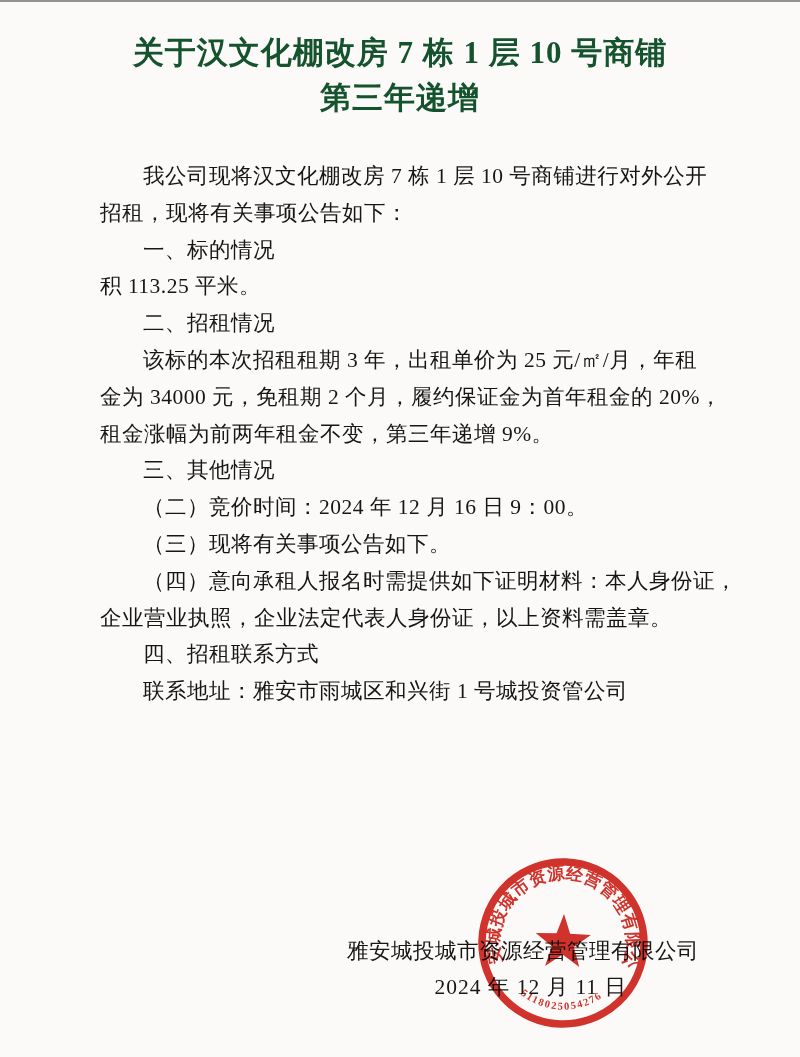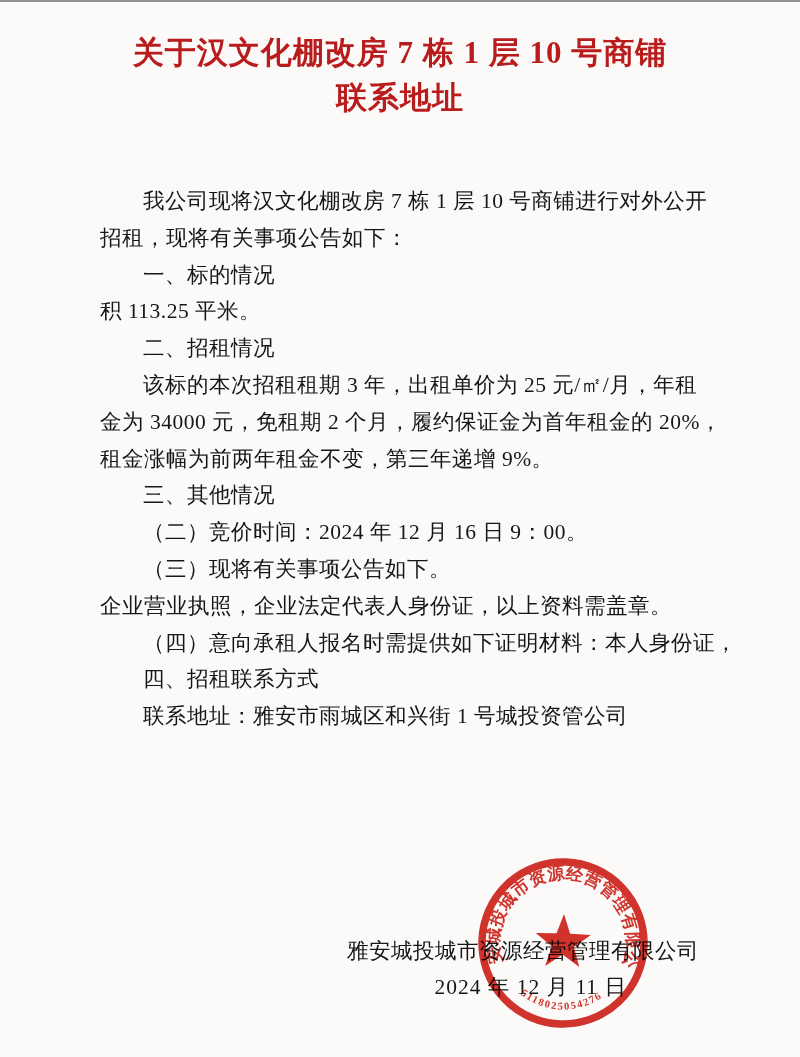--- a/index.html
+++ b/index.html
@@ -14,25 +14,25 @@
   }
   .scan-edge{
     position:absolute;top:0;left:0;right:0;height:2px;
     background:#3c3c3c;opacity:.55;
   }
   .doc-title{
     position:absolute;top:30px;left:0;right:0;
     text-align:center;
     font-size:31px;font-weight:bold;
     line-height:45px;letter-spacing:1px;
-    color:#b91c1c;
+    color:#14532d;
   }
   .body-text{
     position:absolute;top:158px;left:100px;width:608px;
-    font-size:21.5px;line-height:36.8px;letter-spacing:.5px;margin-top:25px;
+    font-size:21.5px;line-height:36.8px;letter-spacing:.5px;
   }
   .line{white-space:nowrap;}
   .indent{padding-left:43px;}
   .signature{position:absolute;left:0;right:0;top:0;height:0;}
   .sig-company{
     position:absolute;top:939px;right:101px;
     font-size:21.5px;line-height:24px;letter-spacing:.5px;
     white-space:nowrap;
   }
   .sig-date{
@@ -53,37 +53,37 @@
 </style>
 </head>
 <body>
 
 <div class="page">
 
   <div class="scan-edge"></div>
 
   <div class="doc-title">
     <div>关于汉文化棚改房 7 栋 1 层 10 号商铺</div>
-    <div>联系地址</div>
+    <div>第三年递增</div>
   </div>
 
   <div class="body-text">
     <div class="line indent">我公司现将汉文化棚改房 7 栋 1 层 10 号商铺进行对外公开</div>
     <div class="line">招租，现将有关事项公告如下：</div>
     <div class="line indent">一、标的情况</div>
     <div class="line">积 113.25 平米。</div>
     <div class="line indent">二、招租情况</div>
     <div class="line indent">该标的本次招租租期 3 年，出租单价为 25 元/㎡/月，年租</div>
     <div class="line">金为 34000 元，免租期 2 个月，履约保证金为首年租金的 20%，</div>
     <div class="line">租金涨幅为前两年租金不变，第三年递增 9%。</div>
     <div class="line indent">三、其他情况</div>
     <div class="line indent">（二）竞价时间：2024 年 12 月 16 日 9：00。</div>
     <div class="line indent">（三）现将有关事项公告如下。</div>
+    <div class="line indent">（四）意向承租人报名时需提供如下证明材料：本人身份证，</div>
     <div class="line">企业营业执照，企业法定代表人身份证，以上资料需盖章。</div>
-    <div class="line indent">（四）意向承租人报名时需提供如下证明材料：本人身份证，</div>
     <div class="line indent">四、招租联系方式</div>
     <div class="line indent">联系地址：雅安市雨城区和兴街 1 号城投资管公司</div>
   </div>
 
   <div class="signature">
     <div class="sig-company">雅安城投城市资源经营管理有限公司</div>
     <div class="sig-date">2024 年 12 月 11 日</div>
   </div>
 
   <svg class="seal" viewBox="0 0 200 200" xmlns="http://www.w3.org/2000/svg">

